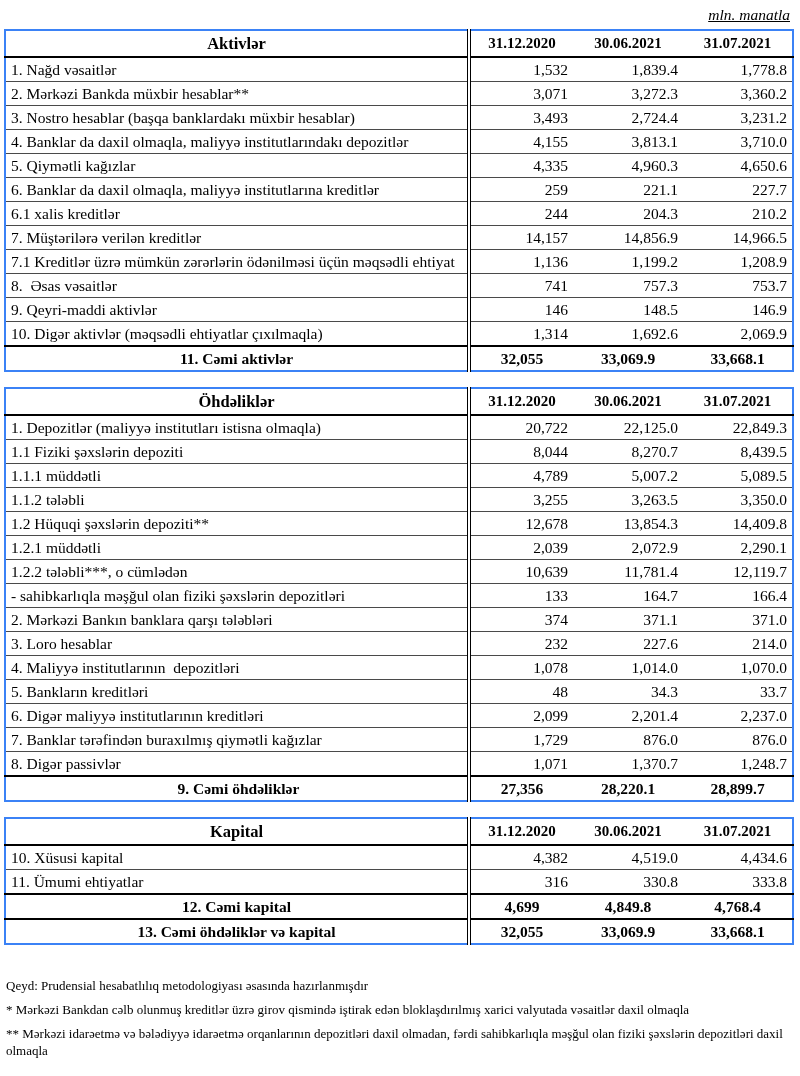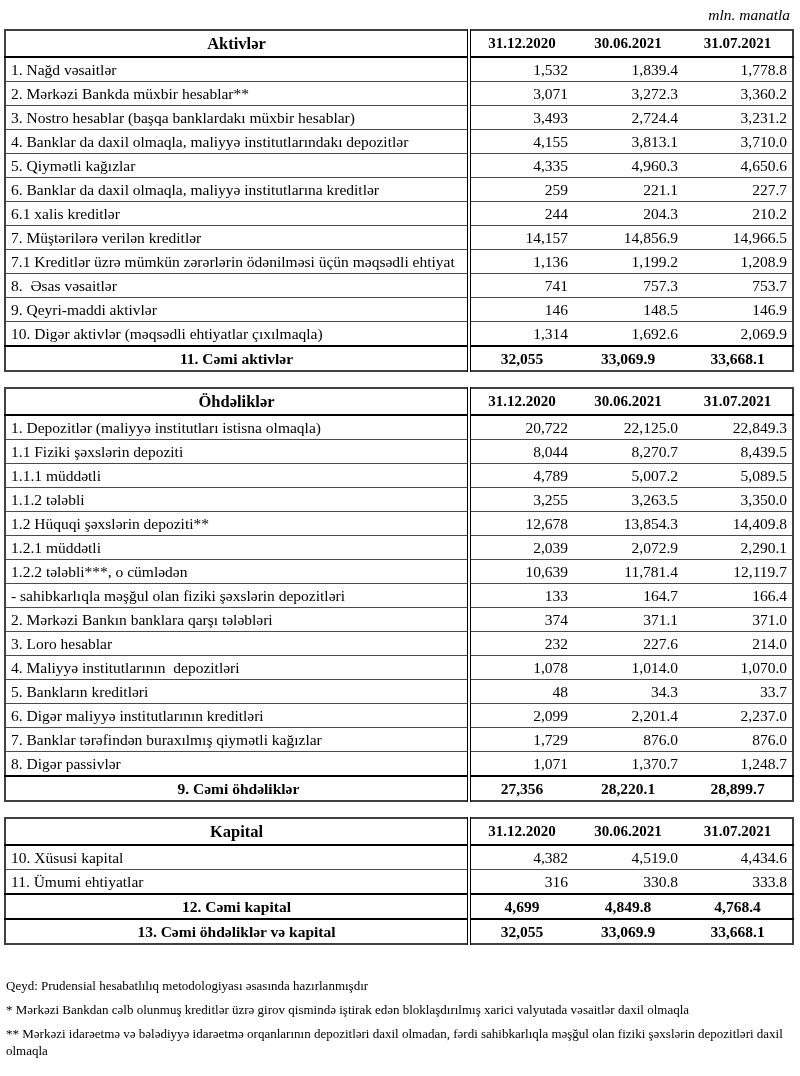--- a/index.html
+++ b/index.html
@@ -17,26 +17,27 @@
   .page {
     padding: 5px 4px 0 4px;
     box-sizing: border-box;
   }
   .unit {
     text-align: right;
     font-style: italic;
     font-size: 15.5px;
     line-height: 20px;
     padding: 0 6px 4px 0;
+    text-decoration: underline;
   }
   table.fin-table {
     border-collapse: collapse;
     table-layout: fixed;
     width: 653px;
-    border: 2px solid #404040;
+    border: 2px solid #3b82f6;
     margin: 0 0 15px 0;
     padding-left: 48px;
   }
   table.fin-table th, table.fin-table td {
     overflow: hidden;
   }
   table.fin-table thead th {
     border-bottom: 2px solid #000;
     font-weight: bold;
     padding: 3px 4px;

